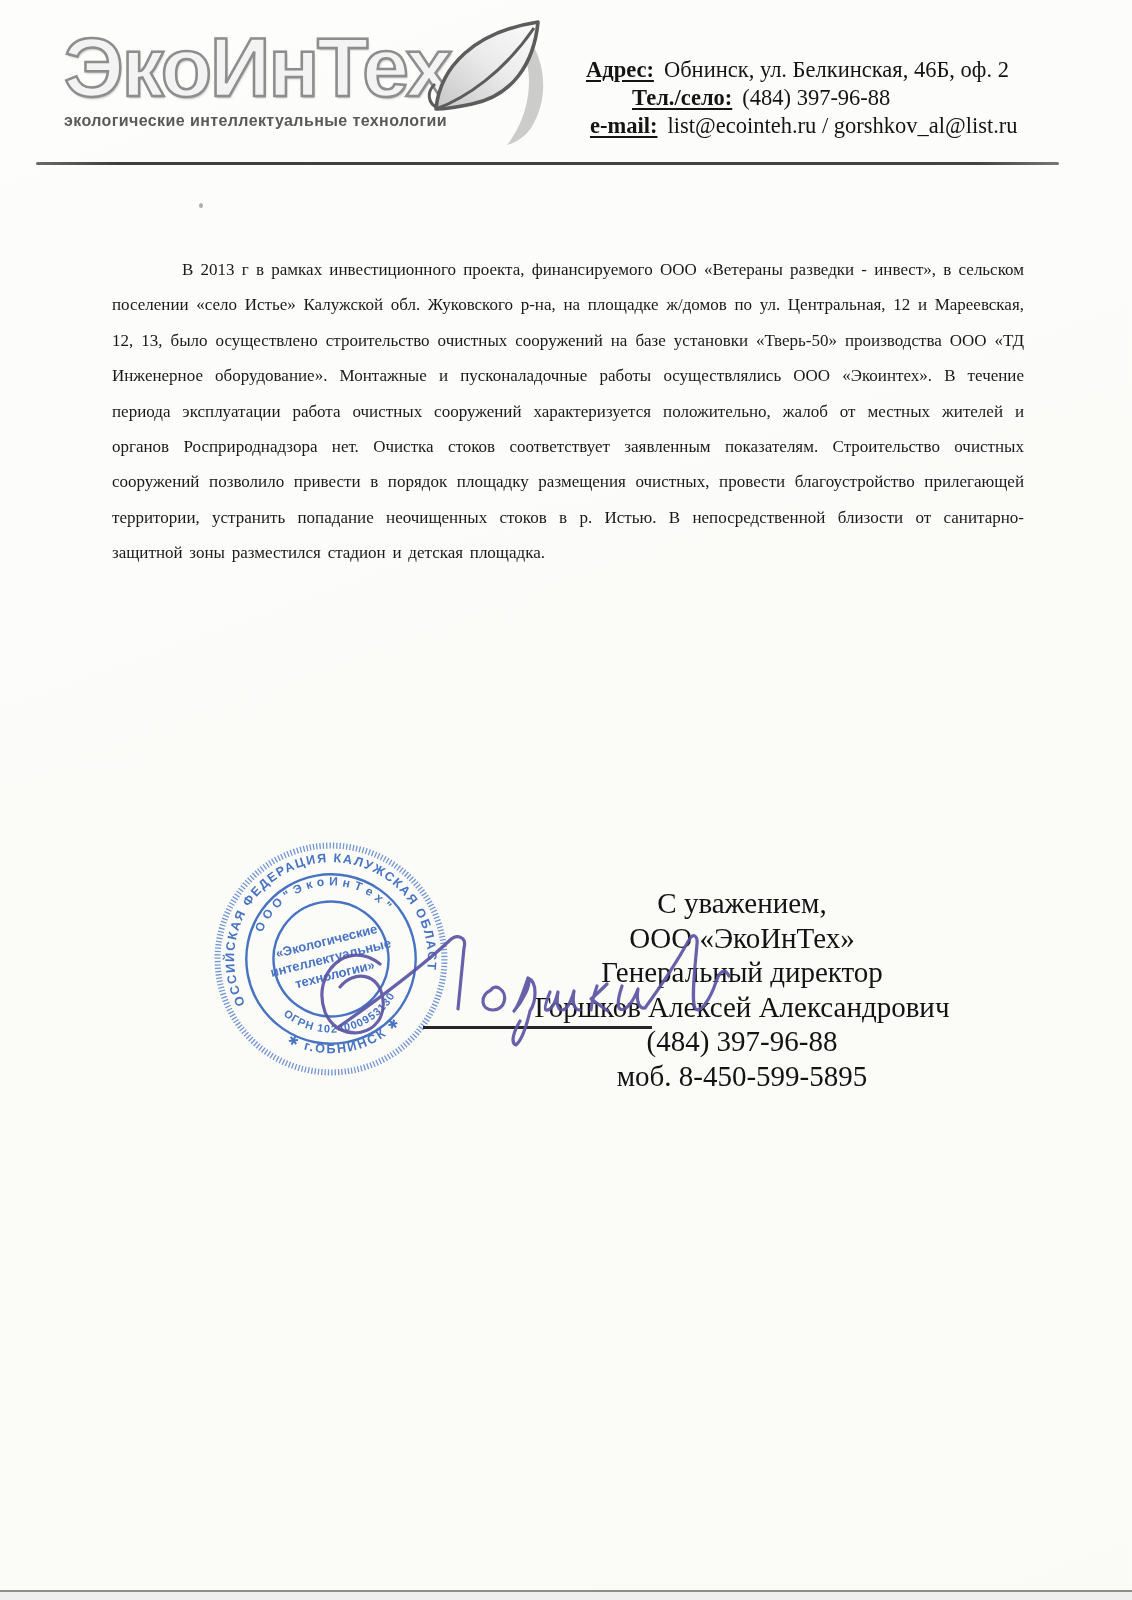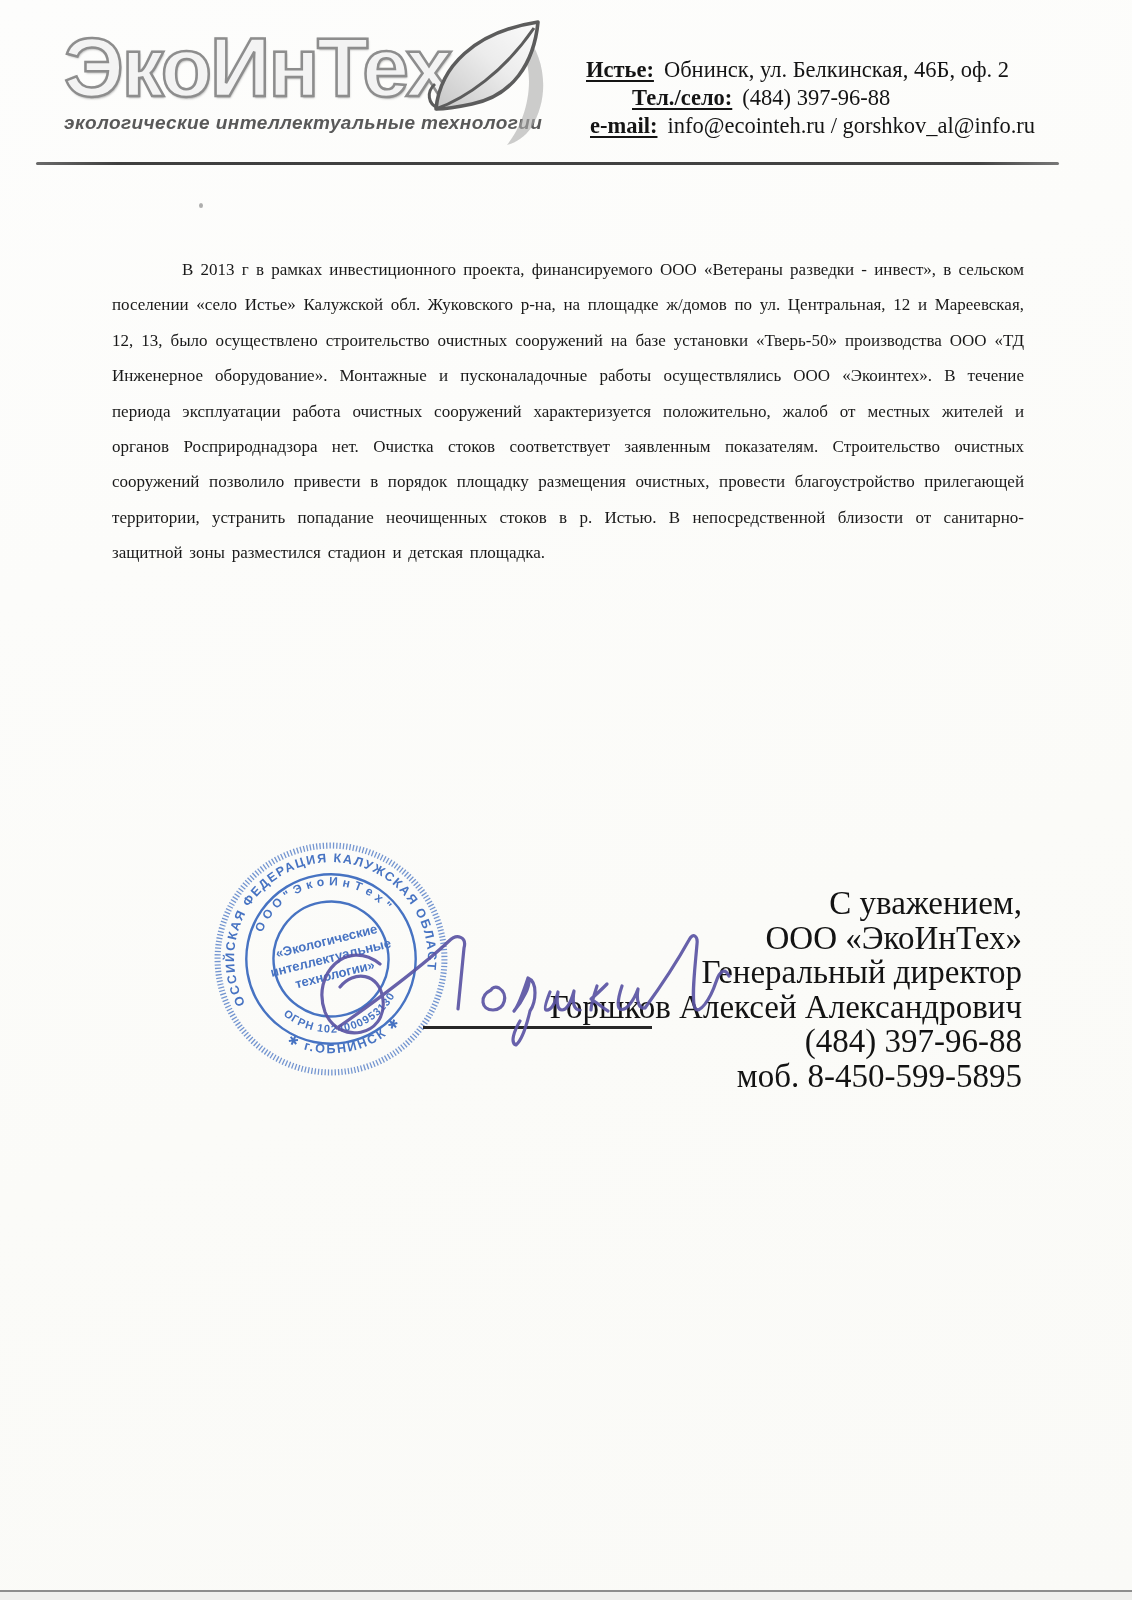--- a/index.html
+++ b/index.html
@@ -13,21 +13,21 @@
   .logo{position:absolute;left:64px;top:24px;}
   .logo-text{
     font-family:"Liberation Sans","DejaVu Sans",sans-serif;
     font-weight:700;font-size:84px;line-height:86px;letter-spacing:-2px;
     color:#f3f3f3;
     -webkit-text-stroke:2.5px #8d8d8d;
     text-shadow:1px 2px 2px rgba(90,90,90,.45), -1px -1px 1px rgba(120,120,120,.35);
   }
   .logo-tagline{
     font-family:"Liberation Sans","DejaVu Sans",sans-serif;
-    font-weight:700;font-size:19px;color:#595959;letter-spacing:.4px;margin-top:2px;font-style:italic;
+    font-weight:700;font-size:16px;color:#595959;letter-spacing:.4px;margin-top:2px;
   }
   .leaf-wrap{position:absolute;left:424px;top:12px;width:130px;height:136px;}
 
   .contact{
     position:absolute;left:586px;top:56px;width:470px;
     font-size:22.5px;line-height:28px;color:#141414;
   }
   .contact .lbl{
     font-weight:700;text-decoration:underline;
     text-decoration-thickness:2px;text-underline-offset:3px;margin-right:10px;
@@ -51,22 +51,22 @@
   
   .stamp{position:absolute;left:210px;top:838px;width:242px;height:242px;
     transform:rotate(-10deg);opacity:.9;}
 
   
   .sig-underline{position:absolute;left:423px;top:1026px;width:229px;height:2.5px;background:#262626;z-index:3;}
   .signature{position:absolute;left:295px;top:912px;width:450px;height:150px;z-index:4;}
 
   
   .signoff{
-    position:absolute;right:110px;top:886px;text-align:right;
-    font-size:33px;line-height:34.5px;color:#131313;z-index:2;width:560px;
+    position:absolute;right:110px;top:886px;text-align:center;
+    font-size:29px;line-height:34.5px;color:#131313;z-index:2;width:560px;
   }
 
   
   .scan-dot{position:absolute;left:199px;top:203px;width:4px;height:5px;background:#9a9a9a;border-radius:50%;opacity:.8;}
   .scan-edge-line{position:absolute;left:0;top:1590px;width:1132px;height:2px;background:#8d8d8d;}
   .scan-edge-below{position:absolute;left:0;top:1592px;width:1132px;height:8px;background:#efefed;}
 </style>
 </head>
 <body>
 
@@ -88,27 +88,27 @@
       </defs>
       <path d="M 101,22 C 122,46 126,86 107,116 C 101,125 91,131 83,133 C 95,118 105,95 105,69 C 105,51 99,35 90,24 Z" fill="#ababab" opacity="0.6"></path>
       <path d="M 12,97 C 16,55 50,20 114,10 C 110,52 88,84 48,92 C 34,95 20,97 12,97 Z" fill="url(#leafGrad)" stroke="#5c5c5c" stroke-width="3.6" stroke-linejoin="round"></path>
       <path d="M 12,97 C 42,86 80,60 110,16" fill="none" stroke="#5c5c5c" stroke-width="3"></path>
       <path d="M 14,96 C 4,92 2,80 11,72" fill="none" stroke="#5c5c5c" stroke-width="3"></path>
     </svg>
   </div>
 
   <div class="contact">
     <div class="c1">
-      <span class="lbl">Истье:</span><span>Обнинск, ул. Белкинская, 46Б, оф. 2</span>
+      <span class="lbl">Адрес:</span><span>Обнинск, ул. Белкинская, 46Б, оф. 2</span>
     </div>
     <div class="c2">
       <span class="lbl">Тел./село:</span><span>(484) 397-96-88</span>
     </div>
     <div class="c3">
-      <span class="lbl">e-mail:</span><span>info@ecointeh.ru / gorshkov_al@info.ru</span>
+      <span class="lbl">e-mail:</span><span>list@ecointeh.ru / gorshkov_al@list.ru</span>
     </div>
   </div>
 
   <div class="divider"></div>
   <div class="scan-dot"></div>
 
   <div class="body-par">В 2013 г в рамках инвестиционного проекта, финансируемого ООО «Ветераны разведки - инвест», в сельском поселении «село Истье» Калужской обл. Жуковского р-на, на площадке ж/домов по ул. Центральная, 12 и Мареевская, 12, 13, было осуществлено строительство очистных сооружений на базе установки «Тверь-50» производства ООО «ТД Инженерное оборудование». Монтажные и пусконаладочные работы осуществлялись ООО «Экоинтех». В течение периода эксплуатации работа очистных сооружений характеризуется положительно, жалоб от местных жителей и органов Росприроднадзора нет. Очистка стоков соответствует заявленным показателям. Строительство очистных сооружений позволило привести в порядок площадку размещения очистных, провести благоустройство прилегающей территории, устранить попадание неочищенных стоков в р. Истью. В непосредственной близости от санитарно-защитной зоны разместился стадион и детская площадка.</div>
 
   <svg class="stamp" viewBox="0 0 240 240">
     <g fill="none" stroke="#3465bd">

